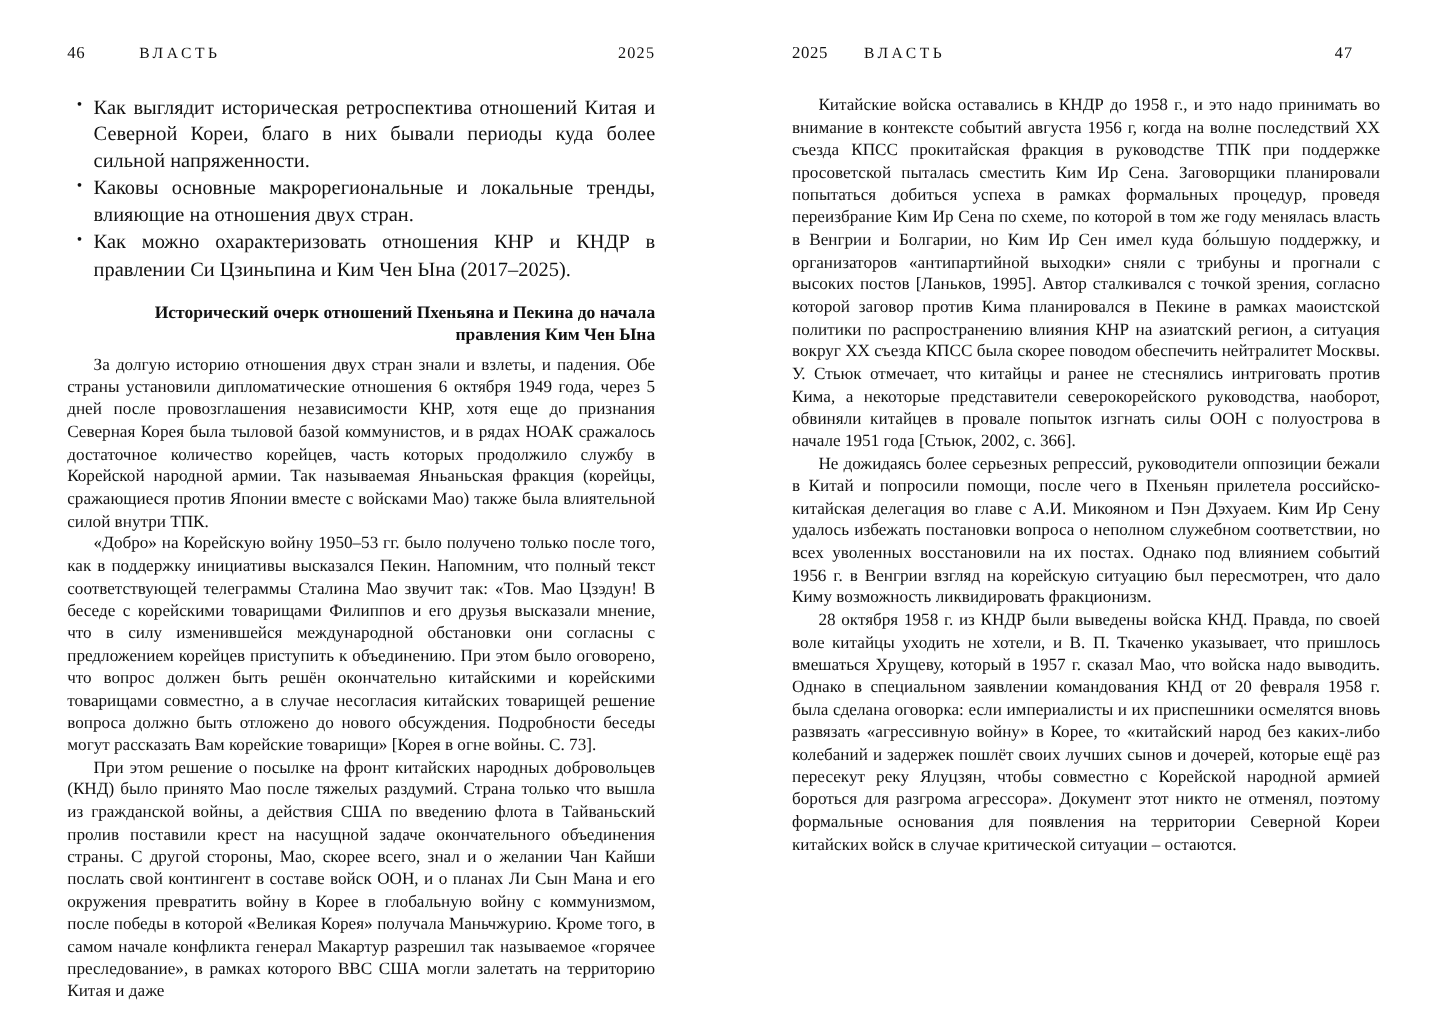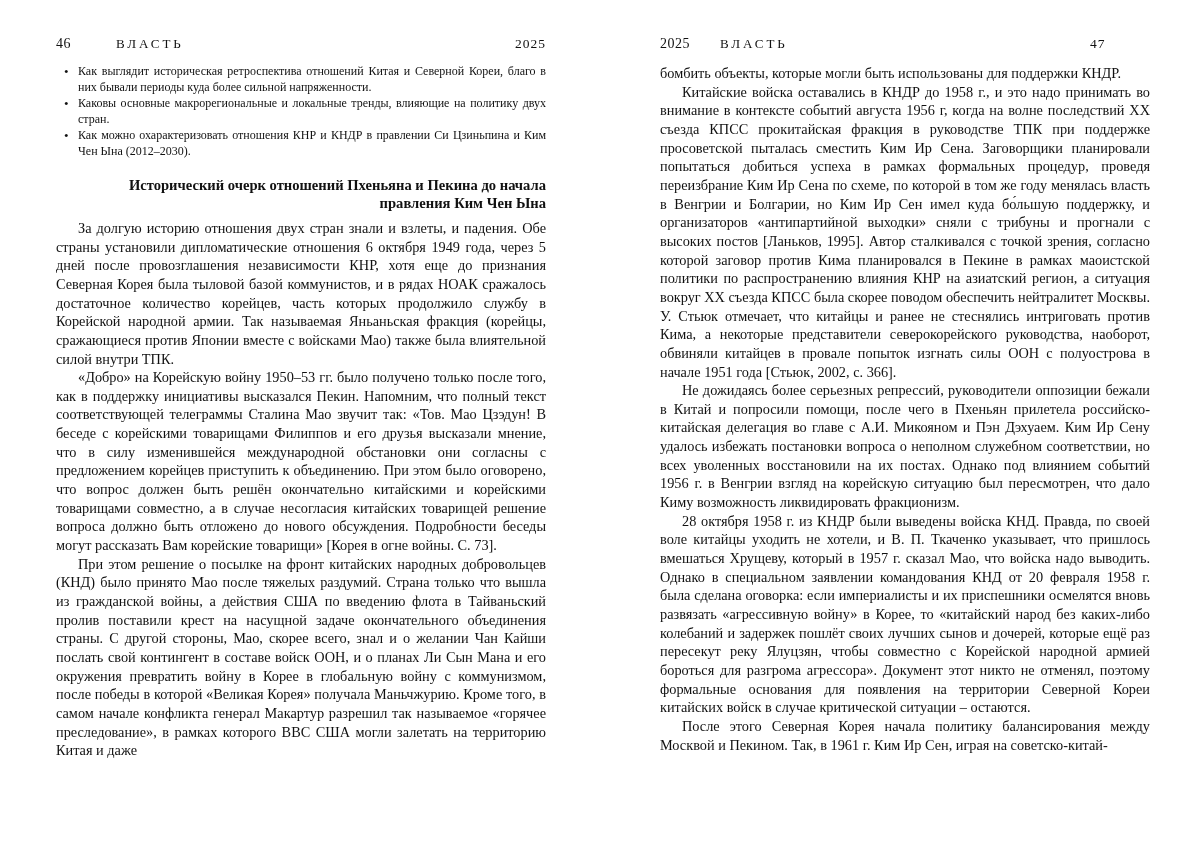--- a/index.html
+++ b/index.html
@@ -31,53 +31,53 @@
   .column.left  { padding-left: 56px;  padding-right: 54px; }
   .column.right { padding-left: 60px;  padding-right: 50px; }
 
   .runhead {
     display: flex;
     flex-direction: row;
     align-items: baseline;
     font-family: "Liberation Serif", "DejaVu Serif", serif;
     font-size: 13.5px;
     letter-spacing: 1.4px;
-    margin-bottom: 12px;
+    margin-bottom: 26px;
   }
   .runhead .folio {
     width: 60px;
     font-size: 14px;
     letter-spacing: 0.5px;
   }
   .runhead .journal {
     flex: 1;
     text-align: left;
     letter-spacing: 3px;
     font-size: 13px;
   }
   .runhead .year {
     width: 60px;
     font-size: 13.5px;
     letter-spacing: 1px;
   }
   .runhead.left .folio  { text-align: left; }
   .runhead.left .year   { text-align: right; }
   .runhead.right .folio { text-align: left; }
-  .runhead.right .year  { text-align: left; }
+  .runhead.right .year  { text-align: center; }
 
   ul.bullets {
     list-style: none;
     margin: 0 0 16px 0;
     padding: 0;
   }
   ul.bullets li {
     position: relative;
     padding-left: 22px;
     margin-bottom: 1px;
-    font-size: 12px;
+    font-size: 17px;
     line-height: 1.30;
     text-align: justify;
     text-justify: inter-word;
     hyphens: manual;
   }
   ul.bullets li::before {
     content: "•";
     position: absolute;
     left: 8px;
     top: 0;
@@ -110,38 +110,36 @@
 
   <div class="column left">
     <div class="runhead left">
       <div class="folio">46</div>
       <div class="journal">ВЛАСТЬ</div>
       <div class="year">2025</div>
     </div>
 
     <ul class="bullets">
       <li>Как выглядит историческая ретроспектива отношений Китая и Северной Кореи, благо в них бывали периоды куда более сильной напряженности.</li>
-      <li>Каковы основные макрорегиональные и локальные тренды, влияющие на политику двух стран.</li>
-      <li>Как можно охарактеризовать отношения КНР и КНДР в правлении Си Цзиньпина и Ким Чен Ына (2012–2030).</li>
+      <li>Каковы основные макрорегиональные и локальные тренды, влияющие на отношения двух стран.</li>
+      <li>Как можно охарактеризовать отношения КНР и КНДР в правлении Си Цзиньпина и Ким Чен Ына (2017–2025).</li>
     </ul>
 
     <h2 class="subhead">Исторический очерк отношений Пхеньяна и Пекина до начала правления Ким Чен Ына</h2>
 
     <p class="body">За долгую историю отношения двух стран знали и взлеты, и падения. Обе страны установили дипломатические отношения 6 октября 1949 года, через 5 дней после провозглашения независимости КНР, хотя еще до признания Северная Корея была тыловой базой коммунистов, и в рядах НОАК сражалось достаточное количество корейцев, часть которых продолжило службу в Корейской народной армии. Так называемая Яньаньская фракция (корейцы, сражающиеся против Японии вместе с войсками Мао) также была влиятельной силой внутри ТПК.</p>
     <p class="body">«Добро» на Корейскую войну 1950–53 гг. было получено только после того, как в поддержку инициативы высказался Пекин. Напомним, что полный текст соответствующей телеграммы Сталина Мао звучит так: «Тов. Мао Цзэдун! В беседе с корейскими товарищами Филиппов и его друзья высказали мнение, что в силу изменившейся международной обстановки они согласны с предложением корейцев приступить к объединению. При этом было оговорено, что вопрос должен быть решён окончательно китайскими и корейскими товарищами совместно, а в случае несогласия китайских товарищей решение вопроса должно быть отложено до нового обсуждения. Подробности беседы могут рассказать Вам корейские товарищи» [Корея в огне войны. С. 73].</p>
     <p class="body">При этом решение о посылке на фронт китайских народных добровольцев (КНД) было принято Мао после тяжелых раздумий. Страна только что вышла из гражданской войны, а действия США по введению флота в Тайваньский пролив поставили крест на насущной задаче окончательного объединения страны. С другой стороны, Мао, скорее всего, знал и о желании Чан Кайши послать свой контингент в составе войск ООН, и о планах Ли Сын Мана и его окружения превратить войну в Корее в глобальную войну с коммунизмом, после победы в которой «Великая Корея» получала Маньчжурию. Кроме того, в самом начале конфликта генерал Макартур разрешил так называемое «горячее преследование», в рамках которого ВВС США могли залетать на территорию Китая и даже</p>
   </div>
 
   <div class="column right">
     <div class="runhead right">
       <div class="folio">2025</div>
       <div class="journal">ВЛАСТЬ</div>
       <div class="year">47</div>
     </div>
 
-    <p class="body noindent">бомбить объекты, которые могли быть использованы для поддержки КНДР.</p>
     <p class="body">Китайские войска оставались в КНДР до 1958 г., и это надо принимать во внимание в контексте событий августа 1956 г, когда на волне последствий XX съезда КПСС прокитайская фракция в руководстве ТПК при поддержке просоветской пыталась сместить Ким Ир Сена. Заговорщики планировали попытаться добиться успеха в рамках формальных процедур, проведя переизбрание Ким Ир Сена по схеме, по которой в том же году менялась власть в Венгрии и Болгарии, но Ким Ир Сен имел куда бо́льшую поддержку, и организаторов «антипартийной выходки» сняли с трибуны и прогнали с высоких постов [Ланьков, 1995]. Автор сталкивался с точкой зрения, согласно которой заговор против Кима планировался в Пекине в рамках маоистской политики по распространению влияния КНР на азиатский регион, а ситуация вокруг XX съезда КПСС была скорее поводом обеспечить нейтралитет Москвы. У. Стьюк отмечает, что китайцы и ранее не стеснялись интриговать против Кима, а некоторые представители северокорейского руководства, наоборот, обвиняли китайцев в провале попыток изгнать силы ООН с полуострова в начале 1951 года [Стьюк, 2002, с. 366].</p>
     <p class="body">Не дожидаясь более серьезных репрессий, руководители оппозиции бежали в Китай и попросили помощи, после чего в Пхеньян прилетела российско-китайская делегация во главе с А.И. Микояном и Пэн Дэхуаем. Ким Ир Сену удалось избежать постановки вопроса о неполном служебном соответствии, но всех уволенных восстановили на их постах. Однако под влиянием событий 1956 г. в Венгрии взгляд на корейскую ситуацию был пересмотрен, что дало Киму возможность ликвидировать фракционизм.</p>
     <p class="body">28 октября 1958 г. из КНДР были выведены войска КНД. Правда, по своей воле китайцы уходить не хотели, и В. П. Ткаченко указывает, что пришлось вмешаться Хрущеву, который в 1957 г. сказал Мао, что войска надо выводить. Однако в специальном заявлении командования КНД от 20 февраля 1958 г. была сделана оговорка: если империалисты и их приспешники осмелятся вновь развязать «агрессивную войну» в Корее, то «китайский народ без каких-либо колебаний и задержек пошлёт своих лучших сынов и дочерей, которые ещё раз пересекут реку Ялуцзян, чтобы совместно с Корейской народной армией бороться для разгрома агрессора». Документ этот никто не отменял, поэтому формальные основания для появления на территории Северной Кореи китайских войск в случае критической ситуации – остаются.</p>
-    <p class="body">После этого Северная Корея начала политику балансирования между Москвой и Пекином. Так, в 1961 г. Ким Ир Сен, играя на советско-китай-</p>
   </div>
 
 </div>
 
 </body></html>

